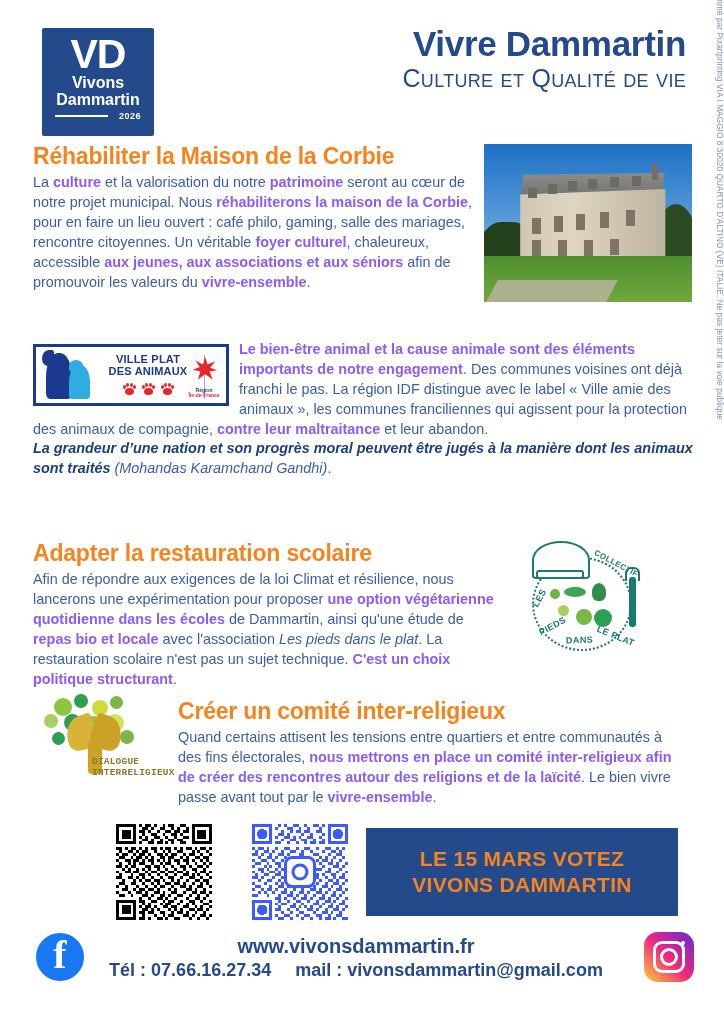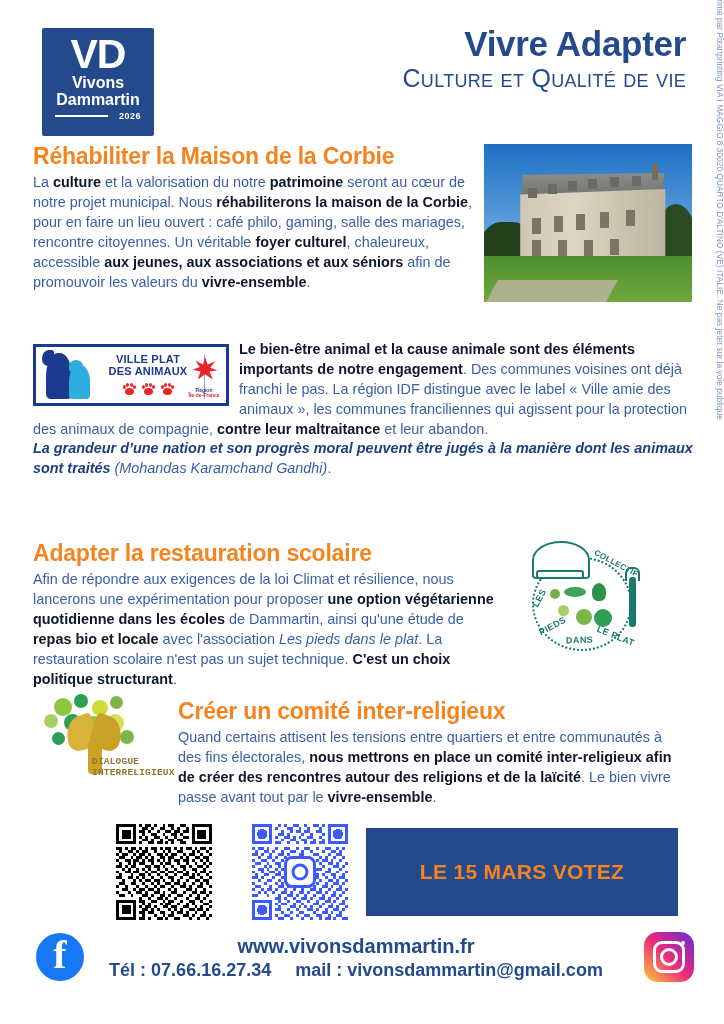--- a/index.html
+++ b/index.html
@@ -43,21 +43,21 @@
 
   
   .h-orange{
     color:#f5841f;font-size:23px;font-weight:bold;line-height:1.15;
     margin:0 0 4px 0;letter-spacing:-0.2px;
   }
   .body-txt{
     color:#3a5ea8;font-size:14.4px;line-height:1.38;margin:0;
     text-align:left;
   }
-  .body-txt b{color:#0f172a;font-weight:bold;}
+  .body-txt b{color:#8b5cf6;font-weight:bold;}
   .body-txt i{}
   .body-txt .bi{font-style:italic;font-weight:bold;color:#1d3f80;}
 
   
   .sec1{position:absolute;left:33px;top:143px;width:440px;}
   .photo{
     position:absolute;left:484px;top:144px;width:208px;height:158px;
     overflow:hidden;background:#7fb2e5;
   }
   .photo .sky{position:absolute;inset:0;background:linear-gradient(#1e6fc4,#69a9e0 62%,#9cc8ec 78%);}
@@ -194,21 +194,21 @@
       <div class="logo-vd">VD</div>
       <div class="logo-l1">Vivons</div>
       <div class="logo-l2">Dammartin</div>
       <div class="logo-yearrow">
         <span class="logo-rule"></span>
         <span class="logo-year">2026</span>
       </div>
     </div>
 
     <div class="title-wrap">
-      <div class="title-main">Vivre Adapter</div>
+      <div class="title-main">Vivre Dammartin</div>
       <div class="title-sub">Culture et Qualité de vie</div>
     </div>
   </div>
 
   <div class="sec1">
     <h2 class="h-orange">Réhabiliter la Maison de la Corbie</h2>
     <p class="body-txt">La <b>culture</b> et la valorisation du notre <b>patrimoine</b> seront au cœur de notre projet municipal. Nous <b>réhabiliterons la maison de la Corbie</b>, pour en faire un lieu ouvert : café philo, gaming, salle des mariages, rencontre citoyennes. Un véritable <b>foyer culturel</b>, chaleureux, accessible <b>aux jeunes, aux associations et aux séniors</b> afin de promouvoir les valeurs du <b>vivre-ensemble</b>.</p>
   </div>
 
   <div class="photo">
@@ -913,20 +913,21 @@
           <rect x="25" y="32" width="2" height="1"></rect>
         <rect x="28" y="32" width="1" height="1"></rect>
           <rect x="31" y="32" width="2" height="1"></rect>
       </g>
     </svg>
     <div class="qr-ig-badge"></div>
   </div>
 
   <div class="cta">
     <div class="cta-l">LE 15 MARS VOTEZ</div>
+    <div class="cta-l">VIVONS DAMMARTIN</div>
   </div>
 
   <div class="social-fb"></div>
 
   <div class="contact">
     <div class="contact-web">www.vivonsdammartin.fr</div>
     <div class="contact-line">
       <span>Tél : 07.66.16.27.34</span>
       <span class="sp"></span>
       <span>mail : vivonsdammartin@gmail.com</span>

